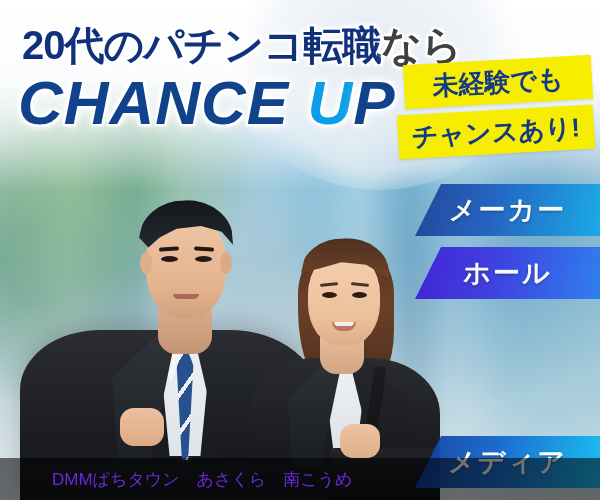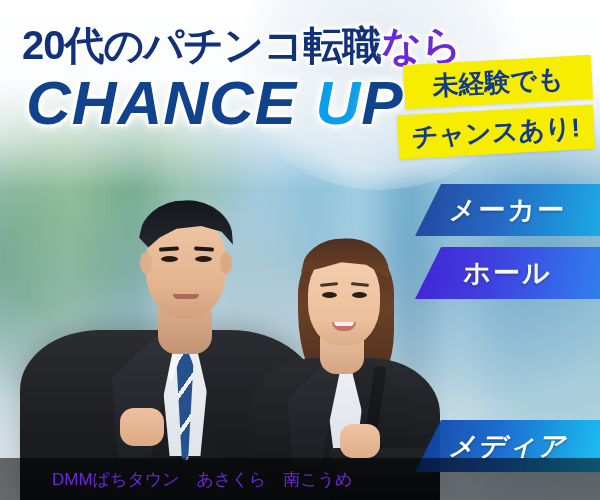--- a/index.html
+++ b/index.html
@@ -194,32 +194,31 @@
   
   .headline{
     position:absolute;left:22px;top:18px;
     font-size:40px;font-weight:bold;letter-spacing:-1px;
     color:#11317a;
     text-shadow:
       0 0 6px #fff, 0 0 6px #fff, 0 0 10px #fff,
       2px 2px 0 #fff, -2px 2px 0 #fff, 2px -2px 0 #fff, -2px -2px 0 #fff;
     white-space:nowrap;
   }
-  .headline .hl-tail{color:#6d28d9;}
+  .headline .hl-tail{color:#404040;}
 
   
   .logo{
     position:absolute;left:18px;top:72px;
     font-size:62px;font-weight:bold;font-style:italic;
     letter-spacing:1px;line-height:1;white-space:nowrap;
     color:#11428c;
     text-shadow:
       0 0 8px #fff, 0 0 8px #fff, 0 0 14px #fff,
       2px 2px 0 #fff,-2px 2px 0 #fff,2px -2px 0 #fff,-2px -2px 0 #fff;
-    margin-left: 8px;
   }
   .logo .u{color:#0c9fe9;}
   .logo .p{color:#11428c;}
 
   
   .ribbon{
     position:absolute;
     background:#f7ed00;
     color:#123a86;
     font-weight:bold;
@@ -240,21 +239,21 @@
     position:absolute;right:0;width:185px;height:52px;
     clip-path:polygon(26px 0,100% 0,100% 100%,0 100%);
     display:flex;align-items:center;justify-content:center;
     color:#fff;font-size:27px;font-weight:bold;letter-spacing:2px;
     text-shadow:0 1px 3px rgba(0,0,0,.35);
   }
   .cat-1{top:184px;background:linear-gradient(100deg,#1b3f96 0%,#1e5fc0 42%,#14a9e8 100%);opacity:.93;}
   .cat-2{top:247px;background:linear-gradient(100deg,#3d19d8 0%,#3b36e0 40%,#2a7bf0 100%);opacity:.93;}
   .cat-3{top:310px;background:linear-gradient(100deg,#10408f 0%,#1659b6 45%,#1796dd 100%);opacity:.93;}
   .cat-4{top:373px;background:linear-gradient(100deg,#5b14d6 0%,#4a3ae6 40%,#2b73f2 100%);opacity:.93;}
-  .cat-5{top:420px;background:linear-gradient(100deg,#0f3fa0 0%,#1468cf 45%,#12bdf2 100%);opacity:.95;font-style:italic;}
+  .cat-5{top:436px;background:linear-gradient(100deg,#0f3fa0 0%,#1468cf 45%,#12bdf2 100%);opacity:.95;}
 
   
   .credit{
     position:absolute;left:0;bottom:0;width:600px;height:42px;
     background:rgba(0,0,0,.55);
     display:flex;align-items:center;
   }
   .credit-text{
     color:#6d28d9;font-size:17px;margin-left:52px;white-space:pre;
   }

